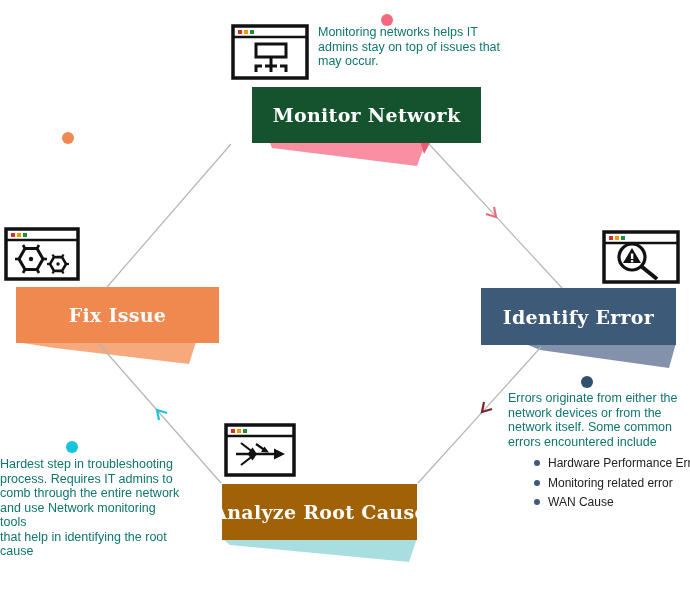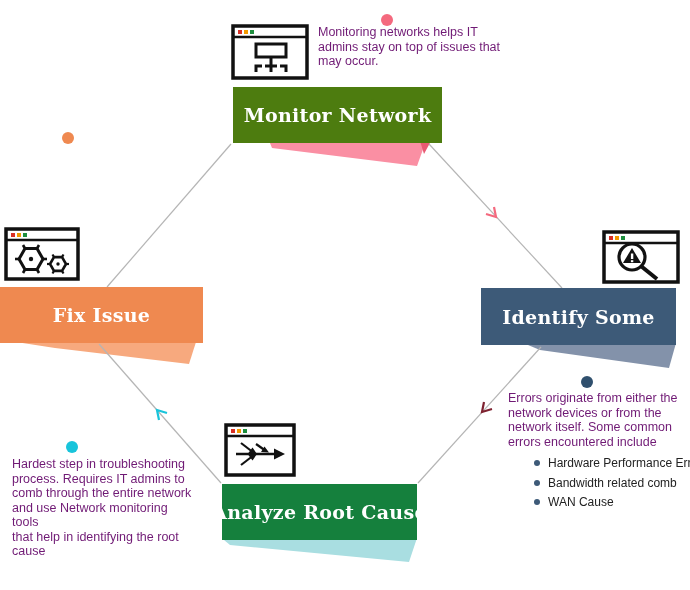--- a/index.html
+++ b/index.html
@@ -6,32 +6,32 @@
   #stage{
     position:relative;width:690px;height:590px;background:#fff;overflow:hidden;
     font-family:"Liberation Sans",sans-serif;color:#222;
   }
   .layer{position:absolute;inset:0;pointer-events:none;}
   .banner{
     position:absolute;display:flex;align-items:center;justify-content:center;
     color:#fff;font-family:"DejaVu Serif",serif;font-weight:700;
     font-size:19px;white-space:nowrap;letter-spacing:.3px;
   }
-  .banner-monitor{left:233px;top:87px;width:209px;height:56px;background:#4d7c0f;}
-  .banner-fix{left:0;top:287px;width:203px;height:56px;background:#EF8950;}
+  .banner-monitor{left:252px;top:87px;width:229px;height:56px;background:#14532d;}
+  .banner-fix{left:16px;top:287px;width:203px;height:56px;background:#EF8950;}
   .banner-identify{left:481px;top:288px;width:195px;height:57px;background:#3D5A78;}
-  .banner-analyze{left:222px;top:484px;width:195px;height:56px;background:#15803d;}
+  .banner-analyze{left:222px;top:484px;width:195px;height:56px;background:#a16207;}
   .note{
-    position:absolute;font-size:12.5px;line-height:1.16;color:#701a75;
+    position:absolute;font-size:12.5px;line-height:1.16;color:#0f766e;
     white-space:pre-line;
   }
   .note-monitor{left:318px;top:25px;width:205px;}
   .note-fix{left:8px;top:151px;width:175px;}
   .note-identify{left:508px;top:391px;width:190px;}
-  .note-analyze{left:12px;top:457px;width:185px;}
+  .note-analyze{left:0;top:457px;width:185px;}
   .dot{position:absolute;width:12px;height:12px;border-radius:50%;}
   .dot-pink{left:381px;top:14px;background:#F4697E;}
   .dot-orange{left:62px;top:132px;background:#EF8950;}
   .dot-navy{left:581px;top:376px;background:#30506E;}
   .dot-cyan{left:66px;top:441px;background:#18C4DB;}
   .icon{position:absolute;}
   .icon-monitor{left:231px;top:23px;}
   .icon-fix{left:4px;top:226px;}
   .icon-identify{left:602px;top:229px;}
   .icon-analyze{left:224px;top:422px;}
@@ -128,30 +128,30 @@
     <rect x="7" y="7" width="4" height="4" fill="#D93025"></rect>
     <rect x="13" y="7" width="4" height="4" fill="#F29900"></rect>
     <rect x="19" y="7" width="4" height="4" fill="#1E8E3E"></rect>
     <circle cx="30" cy="28" r="13" fill="none" stroke="#111" stroke-width="3.2"></circle>
     <line x1="39.5" y1="37.5" x2="55" y2="50" stroke="#111" stroke-width="4"></line>
     <polygon points="30,19 39,34 21,34" fill="#111"></polygon>
     <rect x="28.9" y="24.5" width="2.4" height="5.5" fill="#fff"></rect>
     <rect x="28.9" y="31.2" width="2.4" height="2" fill="#fff"></rect>
   </svg>
   <div class="banner banner-identify">
-    <span>Identify Some</span>
+    <span>Identify Error</span>
   </div>
   <span class="dot dot-navy"></span>
   <div class="note note-identify">Errors originate from either the
 network devices or from the
 network  itself. Some common
 errors  encountered include</div>
   <ul class="error-list">
     <li><span class="bullet"></span><span>Hardware Performance Error</span></li>
-    <li><span class="bullet"></span><span>Bandwidth related comb</span></li>
+    <li><span class="bullet"></span><span>Monitoring related error</span></li>
     <li><span class="bullet"></span><span>WAN Cause</span></li>
   </ul>
 
   <svg class="icon icon-analyze" width="72" height="56" viewBox="0 0 72 56">
     <rect x="2" y="3" width="68" height="50" fill="#fff" stroke="#111" stroke-width="3.5"></rect>
     <line x1="2" y1="14" x2="70" y2="14" stroke="#111" stroke-width="2.5"></line>
     <rect x="7" y="7" width="4" height="4" fill="#D93025"></rect>
     <rect x="13" y="7" width="4" height="4" fill="#F29900"></rect>
     <rect x="19" y="7" width="4" height="4" fill="#1E8E3E"></rect>
     <line x1="12" y1="32" x2="52" y2="32" stroke="#111" stroke-width="2.4"></line>

